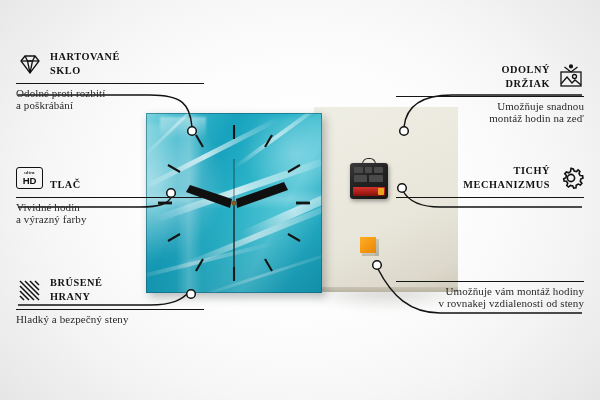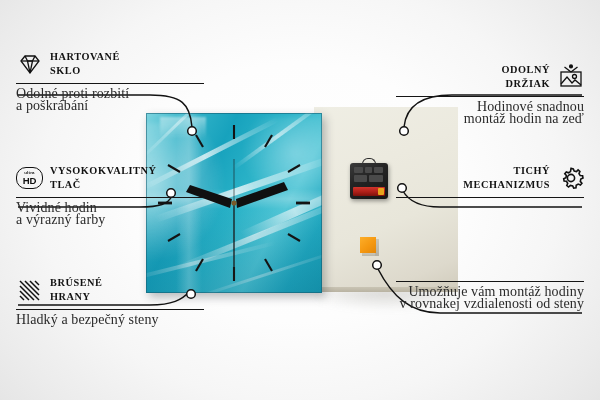--- a/index.html
+++ b/index.html
@@ -250,40 +250,40 @@
     display: flex; align-items: center; justify-content: center;
     color: #111;
   }
   .feature .rule {
     height: 1.4px;
     background: #151515;
     margin-top: 5px;
   }
   .feature .desc {
     font-family: "Liberation Serif", serif;
-    font-size: 14px;
+    font-size: 11px;
     line-height: 11.2px;
     color: #2a2a2a;
     margin-top: 4px;
     letter-spacing: 0.1px;
   }
   .feature.right .desc { text-align: right; }
 
   
   #feat-glass   { left: 16px;  top: 50px;  }
   #feat-print   { left: 16px;  top: 164px; }
   #feat-edges   { left: 16px;  top: 276px; }
   #feat-holder  { left: 396px; top: 37px; margin-top: 26px;  }
   #feat-mech    { left: 396px; top: 164px; }
   #feat-foam    { left: 396px; top: 276px; }
 
   .ultrahd {
     width: 31px; height: 22px;
     border: 1.5px solid #111;
-    border-radius: 10px;
+    border-radius: 3px;
     display: flex; flex-direction: column;
     align-items: center; justify-content: center;
     line-height: 1;
   }
   .ultrahd .u {
     font-family: "Liberation Sans", sans-serif;
     font-size: 4.4px; font-weight: 700; letter-spacing: .2px;
   }
   .ultrahd .hd {
     font-family: "Liberation Sans", sans-serif;
@@ -418,21 +418,21 @@
 
   <div class="feature left" id="feat-print">
     <div class="head">
       <span class="ico">
         <span class="ultrahd">
           <span class="u">ultra</span>
           <span class="hd">HD</span>
         </span>
       </span>
       <span class="titles">
-        <span>VYSOKOKVALITNÝ</span><br>
+        <br>
         <span>TLAČ</span>
       </span>
     </div>
     <div class="rule"></div>
     <div class="desc">
       <span>Vividné hodin</span><br>
       <span>a výrazný farby</span>
     </div>
   </div>
 
@@ -471,21 +471,21 @@
           <rect x="3" y="8" width="20" height="14"></rect>
           <path d="M13 8 L6.5 3 M13 8 L19.5 3"></path>
           <circle cx="13" cy="2.4" r="1.4" fill="#111"></circle>
           <circle cx="16.5" cy="12.5" r="2"></circle>
           <path d="M3 20 L9 13 L14 19 L17 16 L23 21"></path>
         </svg>
       </span>
     </div>
     <div class="rule"></div>
     <div class="desc">
-      <span>Hodinové snadnou</span><br>
+      <span>Umožňuje snadnou</span><br>
       <span>montáž hodin na zeď</span>
     </div>
   </div>
 
   <div class="feature right" id="feat-mech">
     <div class="head">
       <span class="titles">
         <span>TICHÝ</span><br>
         <span>MECHANIZMUS</span>
       </span>

